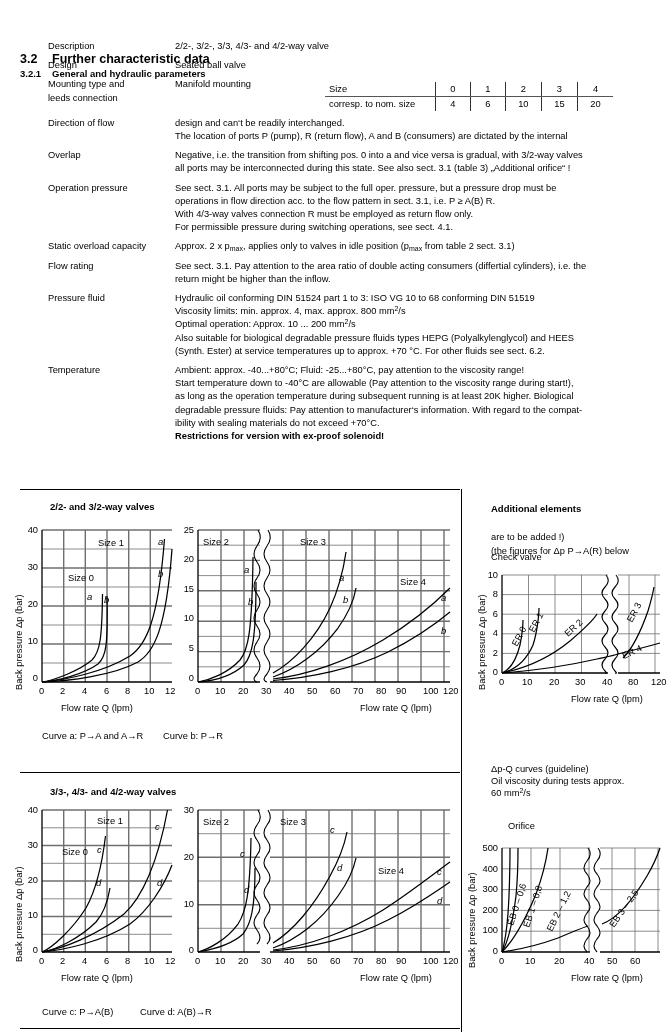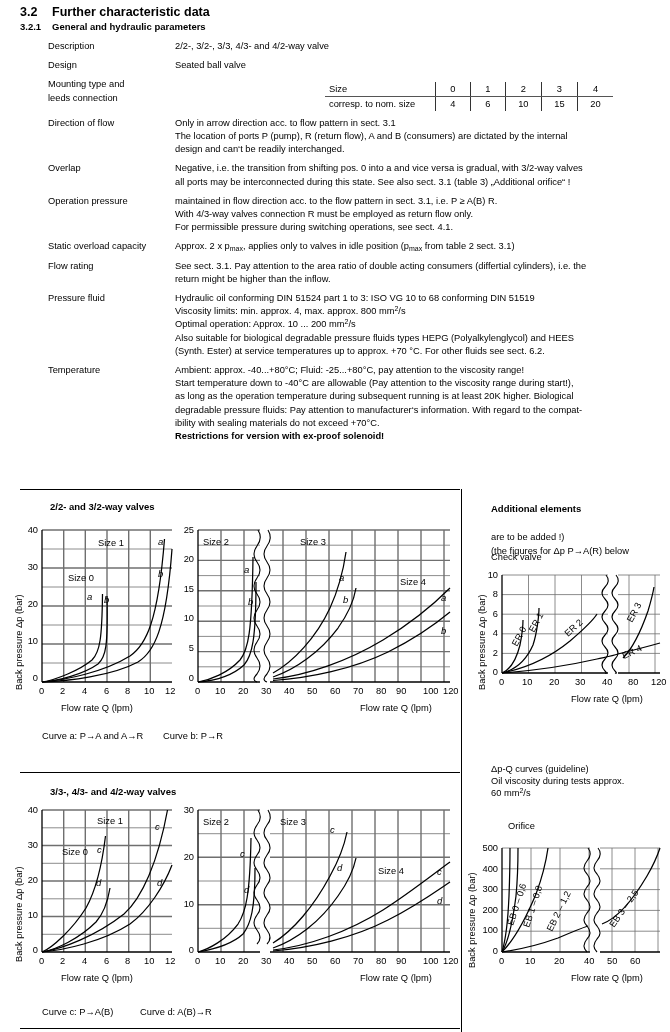--- a/index.html
+++ b/index.html
@@ -4,21 +4,21 @@
 <style>
   html,body{margin:0;padding:0;background:#fff;}
   body{
     width:670px;height:1032px;position:relative;overflow:hidden;
     font-family:"Liberation Sans","DejaVu Sans",sans-serif;
     color:#000;-webkit-font-smoothing:antialiased;
   }
   .pg{position:absolute;inset:0;}
 
   
-  .h-num{position:absolute;font-weight:bold;}
+  .h-num{position:absolute;font-weight:bold;margin-top:47px;}
   #sec-num{left:20px;top:5px;font-size:12.5px;}
   #sec-title{left:52px;top:5px;font-size:12.5px;font-weight:bold;}
   #sub-num{left:20px;top:21px;font-size:9.5px;font-weight:bold;}
   #sub-title{left:52px;top:21px;font-size:9.5px;font-weight:bold;}
 
   
   .spec{position:absolute;left:0;top:40px;width:670px;}
   .row{position:relative;width:100%;display:flex;}
   .lbl{width:175px;flex:0 0 175px;padding-left:48px;box-sizing:border-box;
        font-size:9.3px;line-height:13.2px;}
@@ -87,50 +87,53 @@
         <div class="val">
           <p>Seated ball valve</p>
         </div>
       </div>
       <div class="gap" style="height: 6px;"></div>
       <div class="row">
         <div class="lbl">
           <div>Mounting type and</div>
           <div>leeds connection</div>
         </div>
+        <div class="val">
+          <p>Manifold mounting</p>
+        </div>
       </div>
       <div class="gap" style="height: 6px;"></div>
       <div class="gap" style="height: 6px;"></div>
       <div class="row">
         <div class="lbl">
           <div>Direction of flow</div>
         </div>
         <div class="val">
-          <p>Only in arrow direction acc. to flow pattern in sect. 3.1</p>
+          <p>design and can‘t be readily interchanged.</p>
           <p>The location of ports P (pump), R (return flow), A and B (consumers) are dictated by the internal</p>
-          <p>design and can‘t be readily interchanged.</p>
         </div>
       </div>
       <div class="gap" style="height: 6px;"></div>
       <div class="row">
         <div class="lbl">
           <div>Overlap</div>
         </div>
         <div class="val">
           <p>Negative, i.e. the transition from shifting pos. 0 into a and vice versa is gradual, with 3/2-way valves</p>
           <p>all ports may be interconnected during this state. See also sect. 3.1 (table 3) „Additional orifice“ !</p>
         </div>
       </div>
       <div class="gap" style="height: 6px;"></div>
       <div class="row">
         <div class="lbl">
           <div>Operation pressure</div>
         </div>
         <div class="val">
-          <p>maintained in flow direction acc. to the flow pattern in sect. 3.1, i.e. P ≥      A(B) R.</p>
+          <p>See sect. 3.1. All ports may be subject to the full oper. pressure, but a pressure drop must be</p>
+          <p>operations in flow direction acc. to the flow pattern in sect. 3.1, i.e. P ≥      A(B) R.</p>
           <p>With 4/3-way valves connection R must be employed as return flow only.</p>
           <p>For permissible pressure during switching operations, see sect. 4.1.</p>
         </div>
       </div>
       <div class="gap" style="height: 6px;"></div>
       <div class="row">
         <div class="lbl">
           <div>Static overload capacity</div>
         </div>
         <div class="val">

